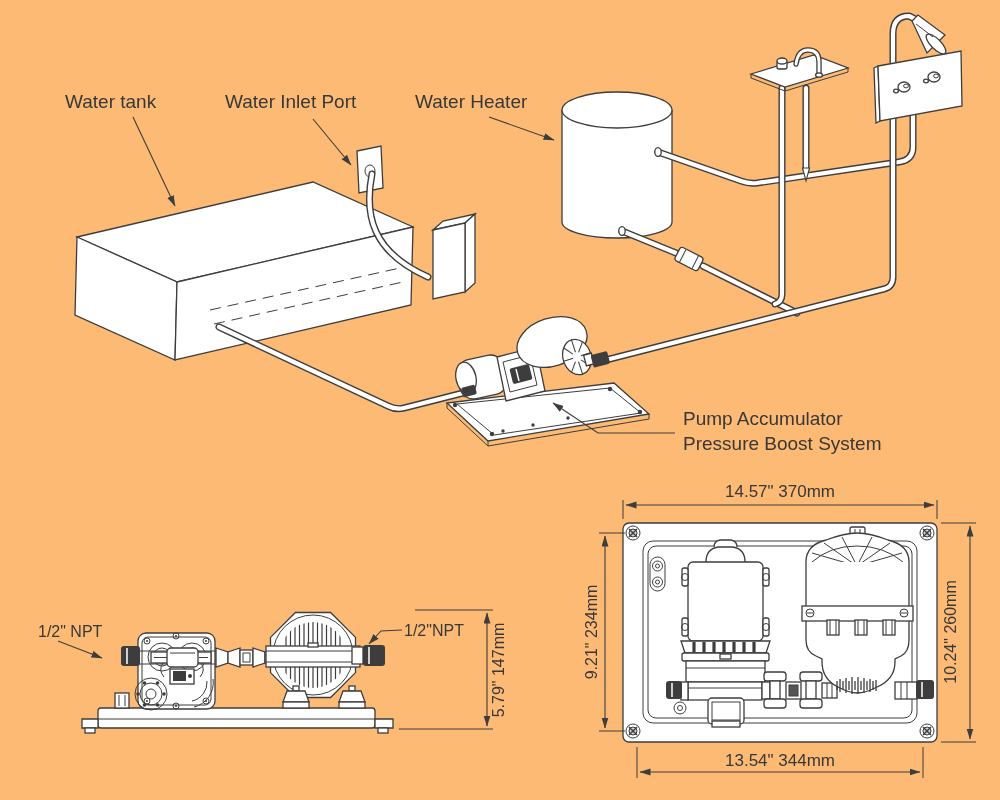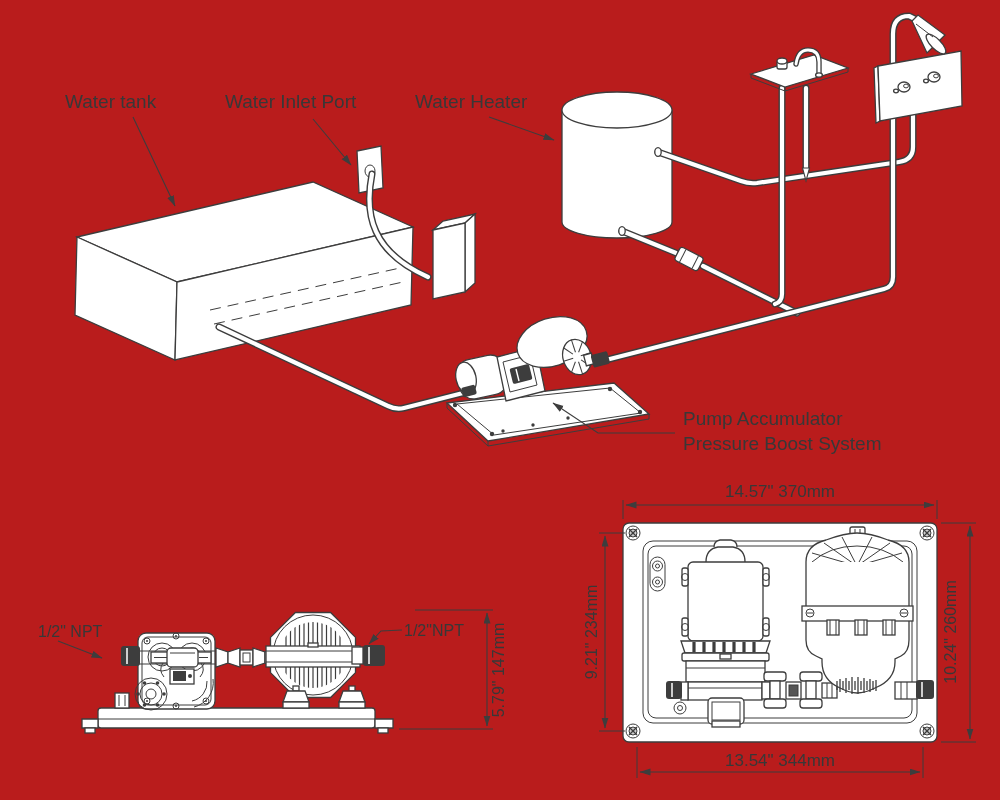--- a/index.html
+++ b/index.html
@@ -1,16 +1,16 @@
 <!DOCTYPE html>
 <html><head>
 <meta charset="utf-8">
 <style>
   html,body{margin:0;padding:0;background:#ffffff;}
-  #stage{position:relative;width:1000px;height:800px;background:#b91c1c;overflow:hidden;
+  #stage{position:relative;width:1000px;height:800px;background:#fdba74;overflow:hidden;
          font-family:"Liberation Sans",sans-serif;}
   svg text{fill:#383838;font-family:"Liberation Sans",sans-serif;}
   .lbl{font-size:19px;}
   .dimtxt{font-size:16px;}
   .dimtxt2{font-size:17px;}
   .npt{font-size:16px;}
   .lnf{stroke:#3d3d3d;stroke-width:1.3;fill:#ffffff;}
   .lnt{stroke:#3d3d3d;stroke-width:1;fill:none;}
   .dk{fill:#3d3d3d;stroke:none;}
   .po{stroke:#3d3d3d;stroke-width:7;fill:none;stroke-linecap:round;stroke-linejoin:round;}

